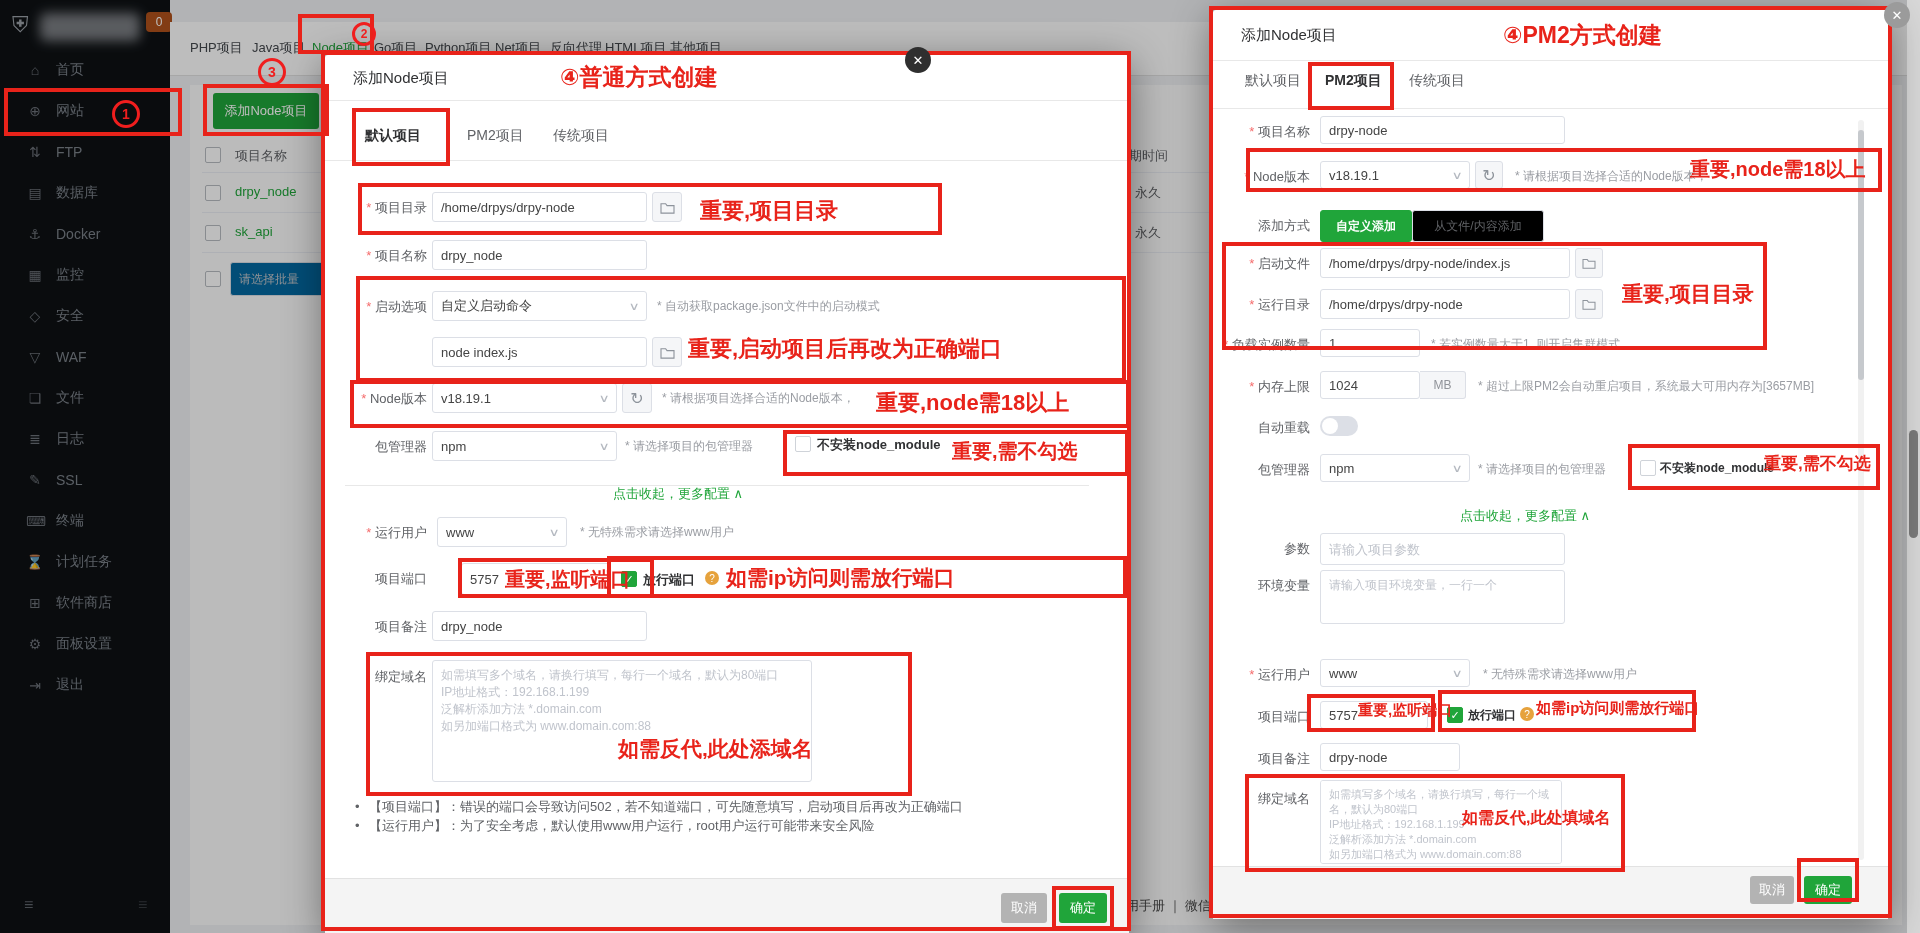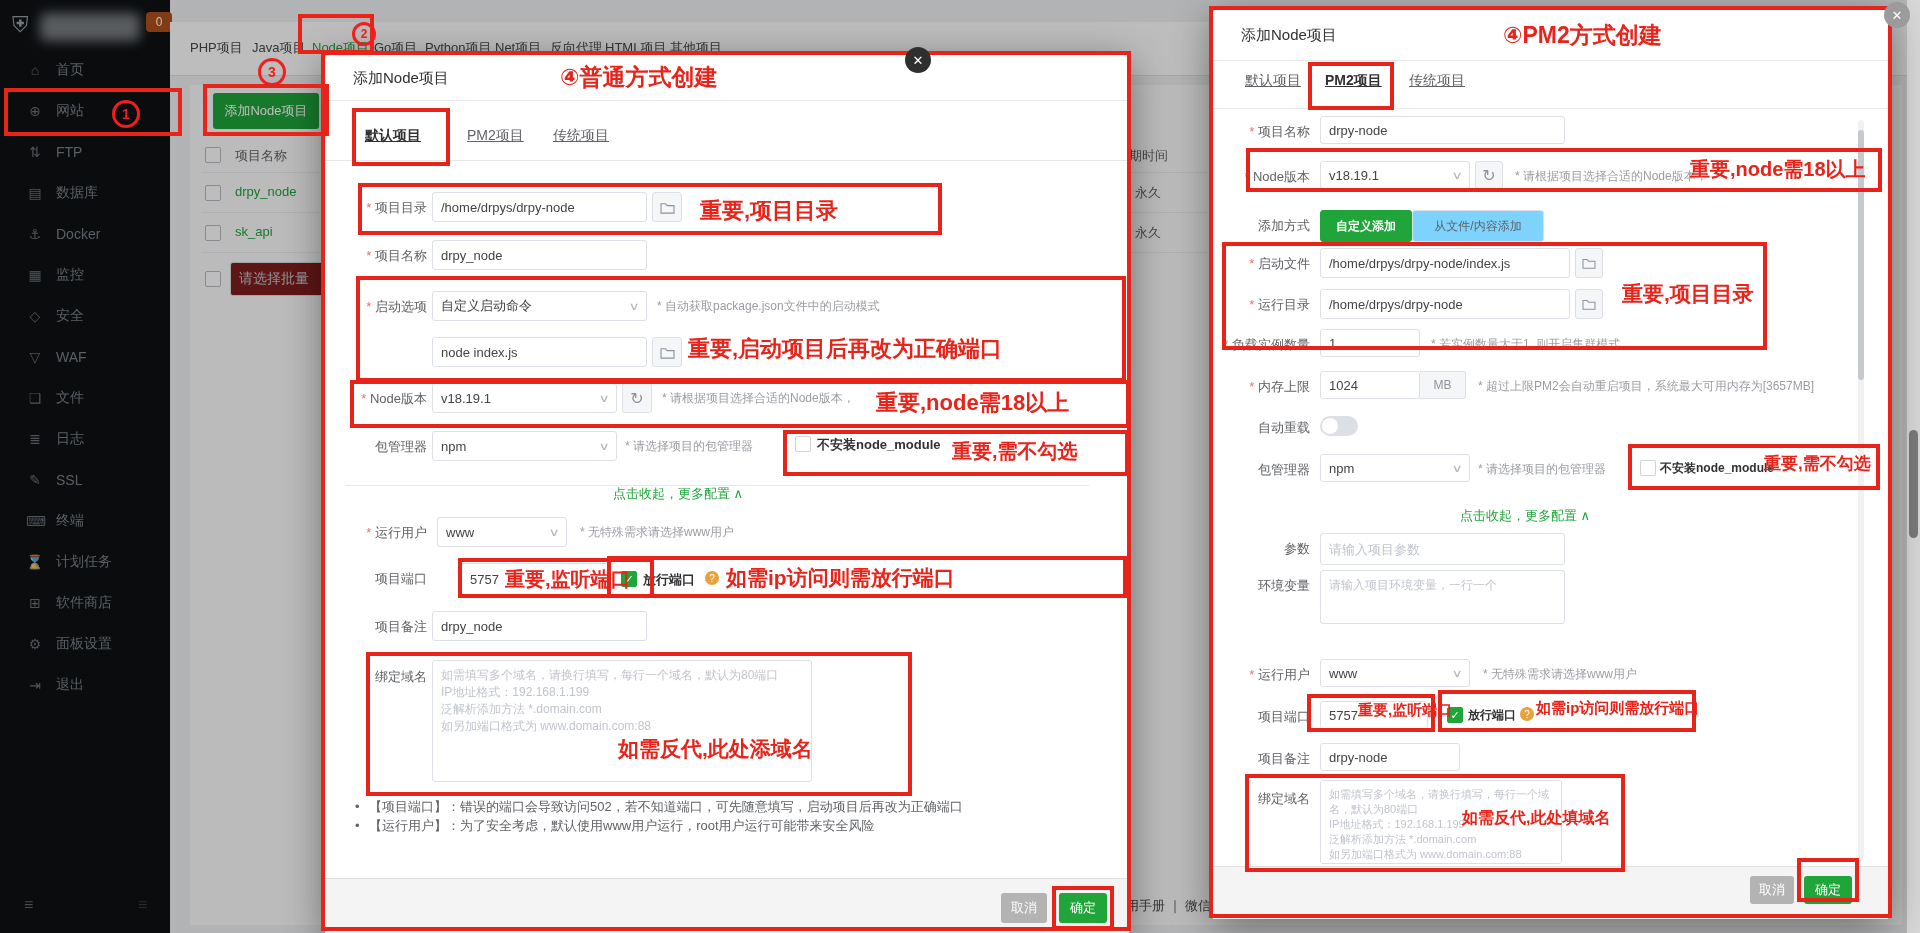--- a/index.html
+++ b/index.html
@@ -19,32 +19,32 @@
   .tab{position:absolute;top:17px;font-size:13px;color:#44484d;cursor:pointer;white-space:nowrap;}
   .tab.active{color:#20a53a;}
   
   #content-card{position:absolute;left:190px;top:85px;width:1712px;height:840px;background:#fdfdfd;z-index:1;}
   .btn-green{background:#20a53a;color:#fff;border:none;border-radius:3px;font-size:13px;display:flex;align-items:center;justify-content:center;cursor:pointer;}
   .thead{font-size:13px;color:#606266;}
   .cell-link{font-size:13px;color:#20a53a;cursor:pointer;}
   .cell-val{font-size:13px;color:#606266;}
   .rowline{position:absolute;left:12px;width:1688px;border-top:1px solid #ebeef5;}
   .cb{position:absolute;width:14px;height:14px;border:1px solid #b8bcc2;border-radius:2px;background:#fff;cursor:pointer;}
-  .batch-sel{position:absolute;border:1px solid #dcdfe6;border-radius:3px;background:#7f1d1d;color:#bfc3c9;font-size:14px;display:flex;align-items:center;padding:0 8px;cursor:pointer;}
+  .batch-sel{position:absolute;border:1px solid #dcdfe6;border-radius:3px;background:#0369a1;color:#bfc3c9;font-size:12px;display:flex;align-items:center;padding:0 8px;cursor:pointer;}
   #footer-links{position:absolute;left:1113px;top:897px;font-size:13px;color:#4a4a4a;z-index:2;white-space:nowrap;}
   
   #dim{position:absolute;left:0;top:0;width:1920px;height:933px;background:rgba(0,0,0,0.26);z-index:5;}
   
   #page-scroll{position:absolute;right:0;top:0;width:13px;height:933px;background:#d8d8d8;z-index:6;}
   #page-scroll .thumb{position:absolute;left:2px;top:430px;width:9px;height:108px;background:#7a7a7a;border-radius:5px;cursor:pointer;}
   
   .modal{position:absolute;background:#fff;z-index:10;box-shadow:0 8px 40px rgba(0,0,0,.45);border-radius:3px;}
   .m-title{position:absolute;font-size:15px;color:#303133;}
   .m-divider{position:absolute;border-top:1px solid #e8e8e8;}
-  .m-tab{position:absolute;font-size:14px;color:#606266;cursor:pointer;white-space:nowrap;text-decoration:underline;}
+  .m-tab{position:absolute;font-size:14px;color:#606266;cursor:pointer;white-space:nowrap;}
   .m-tab.active{color:#303133;font-weight:bold;}
   .lbl{position:absolute;font-size:13px;color:#606266;text-align:right;white-space:nowrap;}
   .req::before{content:"* ";color:#f56c6c;}
   .inp{position:absolute;border:1px solid #dcdfe6;border-radius:3px;background:#fff;color:#444;font-size:13px;padding:0 8px;box-sizing:border-box;font-family:inherit;}
   input.inp{outline:none;}
   .inp::placeholder,textarea.tx::placeholder{color:#c0c4cc;}
   .sel{position:absolute;border:1px solid #dcdfe6;border-radius:3px;background:#fff;color:#444;font-size:13px;display:flex;align-items:center;padding:0 8px;box-sizing:border-box;cursor:pointer;}
   .sel .chev{margin-left:auto;color:#b4b9c0;font-size:11px;transform:scaleX(1.4);}
   .iconbtn{position:absolute;border:1px solid #dcdfe6;border-radius:3px;background:#f5f6f8;display:flex;align-items:center;justify-content:center;cursor:pointer;color:#8d939b;box-sizing:border-box;}
   .hint{position:absolute;font-size:12px;color:#9a9da3;white-space:nowrap;}
@@ -55,21 +55,21 @@
   .help{position:absolute;width:14px;height:14px;border-radius:50%;background:#e6a23c;color:#fff;font-size:10px;display:flex;align-items:center;justify-content:center;cursor:pointer;}
   .toggle{position:absolute;width:38px;height:20px;border-radius:10px;background:#dcdfe6;cursor:pointer;}
   .toggle .knob{position:absolute;left:2px;top:2px;width:16px;height:16px;border-radius:50%;background:#fff;}
   textarea.tx{position:absolute;border:1px solid #dcdfe6;border-radius:3px;background:#fff;color:#444;font-size:12px;padding:6px 8px;box-sizing:border-box;resize:none;font-family:inherit;outline:none;}
   .unit{position:absolute;border:1px solid #dcdfe6;border-left:none;border-radius:0 3px 3px 0;background:#f5f6f8;color:#909399;font-size:12px;display:flex;align-items:center;justify-content:center;box-sizing:border-box;}
   .note{position:relative;font-size:13px;color:#606266;line-height:19px;padding-left:14px;white-space:nowrap;}
   .note::before{content:"•";position:absolute;left:0;color:#606266;}
   .m-footer{position:absolute;left:0;width:100%;background:#f4f4f4;border-top:1px solid #e2e2e2;}
   .btn-grey{position:absolute;background:#b3b3b3;color:#fff;border:none;border-radius:3px;font-size:13px;cursor:pointer;}
   .btn-confirm{position:absolute;background:#20a53a;color:#fff;border:none;border-radius:3px;font-size:13px;cursor:pointer;}
-  .mode-btn{position:absolute;border:1px solid #dcdfe6;background:#7dd3fc;color:#606266;font-size:12px;border-radius:3px;display:flex;align-items:center;justify-content:center;cursor:pointer;box-sizing:border-box;}
+  .mode-btn{position:absolute;border:1px solid #dcdfe6;background:#000000;color:#606266;font-size:12px;border-radius:3px;display:flex;align-items:center;justify-content:center;cursor:pointer;box-sizing:border-box;}
   .mode-btn.on{background:#20a53a;border-color:#20a53a;color:#fff;font-weight:bold;}
   .in-scroll{position:absolute;width:6px;border-radius:3px;background:#c6c9cd;cursor:pointer;}
   
   .abox{position:absolute;border:4px solid #e8231a;z-index:30;pointer-events:none;box-sizing:border-box;}
   .atext{position:absolute;color:#e8231a;font-weight:bold;z-index:30;white-space:nowrap;pointer-events:none;}
   .acirc{position:absolute;width:22px;height:22px;border:3px solid #f01e1e;border-radius:50%;color:#f01e1e;font-weight:bold;font-size:14px;display:flex;align-items:center;justify-content:center;z-index:30;box-sizing:content-box;background:transparent;}
   .close-circle{position:absolute;width:26px;height:26px;border-radius:50%;display:flex;align-items:center;justify-content:center;color:#fff;font-size:13px;z-index:31;cursor:pointer;}
 </style>
 </head>
 <body>

